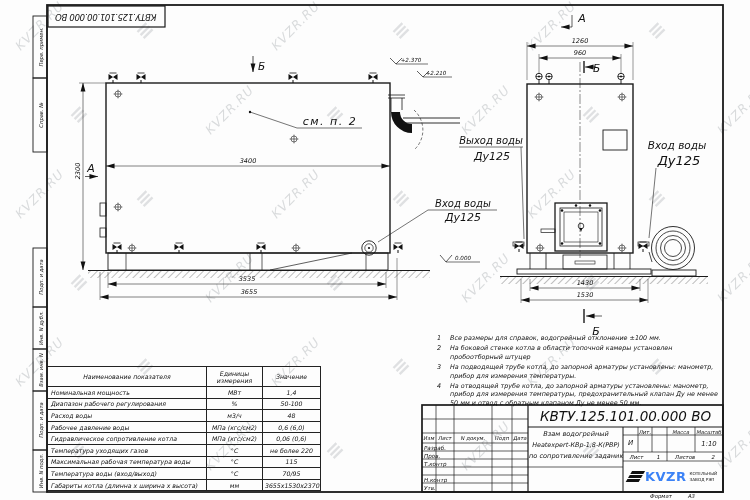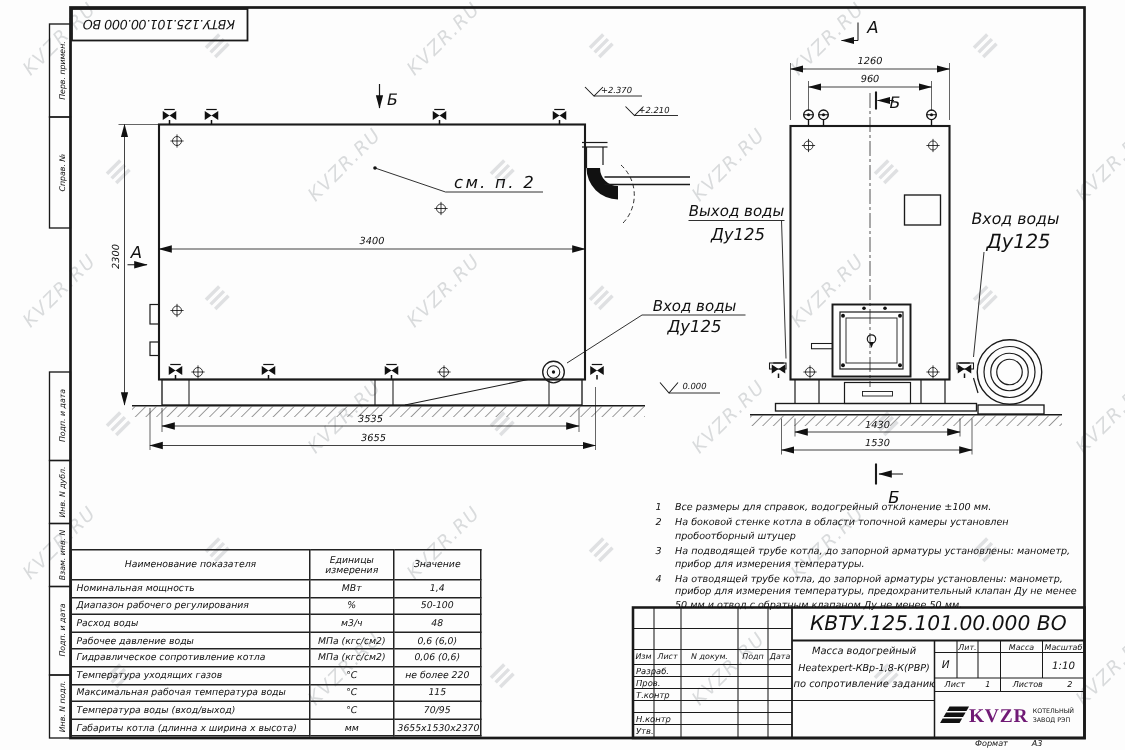--- a/index.html
+++ b/index.html
@@ -29,21 +29,21 @@
   .note .n{width:13px;flex:none;font:italic 6.4px "DejaVu Sans",sans-serif;color:#111;}
   .note .t{flex:1;font:italic 6.4px "DejaVu Sans",sans-serif;color:#111;line-height:1.35;}
   
   .tb{position:absolute;z-index:3;font-style:italic;color:#111;white-space:nowrap;overflow:hidden;}
   .flexr{display:flex;justify-content:space-around;align-items:center;}
   
   #logo{position:absolute;z-index:3;left:624px;top:462px;width:98px;height:29px;
         display:flex;align-items:center;justify-content:center;gap:3px;}
   #logo .bars{display:flex;flex-direction:column;gap:1.4px;transform:skewX(-30deg);}
   #logo .bars i{display:block;width:13px;height:2.6px;background:#111;}
-  #logo .kv{font-weight:bold;font-size:13px;color:#701a75;letter-spacing:.5px;font-style:normal;font-family:Liberation Serif, serif;}
+  #logo .kv{font-weight:bold;font-size:13px;color:#3b82f6;letter-spacing:.5px;font-style:normal;}
   #logo .sub{display:flex;flex-direction:column;justify-content:center;}
   #logo .sub span{font-size:4.2px;color:#111;line-height:1.25;font-style:normal;}
 </style>
 </head>
 <body>
 
 <div id="sheet">
 
   <div id="watermarks">
       <span class="wm-text" style="left: 8px; top: 18px;">KVZR.RU</span>
@@ -420,21 +420,21 @@
         <span class="n">3</span>
         <span class="t">На  подводящей трубе котла, до запорной арматуры установлены: манометр, прибор для измерения температуры.</span>
       </div>
     <div class="note">
         <span class="n">4</span>
         <span class="t">На отводящей трубе котла, до запорной арматуры установлены: манометр, прибор для измерения температуры, предохранительный клапан Ду не менее 50 мм и отвод с обратным клапаном Ду не менее 50 мм.</span>
       </div>
   </div>
 
   <div class="tb" style="left:529px;top:407px;width:193px;height:19px;line-height:19px;text-align:center;font-size:13.5px;">КВТУ.125.101.00.000  ВО</div>
-  <div class="tb" style="left:529px;top:430px;width:94px;text-align:center;font-size:6.6px;">Масса водогрейный</div>
+  <div class="tb" style="left:529px;top:430px;width:94px;text-align:center;font-size:6.6px;">Взам водогрейный</div>
   <div class="tb" style="left:529px;top:441px;width:94px;text-align:center;font-size:6.4px;">Heatexpert-КВр-1,8-К(РВР)</div>
   <div class="tb" style="left:529px;top:452px;width:94px;text-align:center;font-size:6.6px;">по сопротивление заданию</div>
   <div class="tb" style="left:422px;top:435px;width:14px;text-align:center;font-size:5.3px;">Изм</div>
   <div class="tb" style="left:436px;top:435px;width:18px;text-align:center;font-size:5.3px;">Лист</div>
   <div class="tb" style="left:454px;top:435px;width:38px;text-align:center;font-size:5.3px;">N докум.</div>
   <div class="tb" style="left:492px;top:435px;width:20px;text-align:center;font-size:5.3px;">Подп</div>
   <div class="tb" style="left:512px;top:435px;width:16px;text-align:center;font-size:5.3px;">Дата</div>
   <div class="tb" style="left:424px;top:444.5px;width:30px;font-size:5.6px;">Разраб.</div>
   <div class="tb" style="left:424px;top:452.5px;width:30px;font-size:5.6px;">Пров.</div>
   <div class="tb" style="left:424px;top:460.5px;width:30px;font-size:5.6px;">Т.контр</div>

